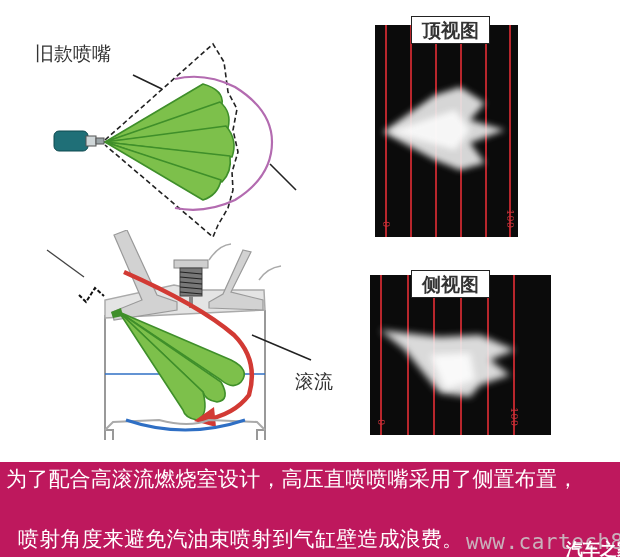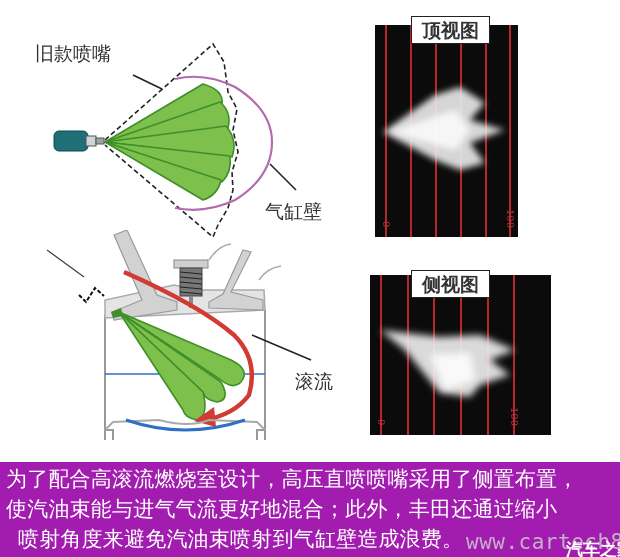--- a/index.html
+++ b/index.html
@@ -3,21 +3,21 @@
 <meta charset="utf-8">
 <style>
   html,body{margin:0;padding:0;background:#fff;}
   body{width:620px;height:557px;position:relative;overflow:hidden;font-family:"DejaVu Sans",sans-serif;}
   .abs{position:absolute;}
   .label{position:absolute;color:#333;font-size:19px;line-height:26px;white-space:nowrap;}
   .photo{position:absolute;background:#0b0b0b;overflow:hidden;}
   .photo-title{position:absolute;background:#fff;border:1.5px solid #222;color:#333;font-size:19px;line-height:26px;padding:0 10px;white-space:nowrap;font-weight:bold;}
   .vline{position:absolute;top:0;bottom:0;width:1.5px;background:#b8262c;}
   .tick{position:absolute;color:#c8323a;font-size:10px;font-family:"DejaVu Serif",serif;transform:rotate(90deg);transform-origin:left top;white-space:nowrap;}
-  .caption{position:absolute;left:0;top:462px;width:620px;height:95px;background:#a21caf;}
+  .caption{position:absolute;left:0;top:462px;width:620px;height:95px;background:#be185d;}
   .caption-line{position:absolute;left:6px;color:#fff;font-size:21px;line-height:30px;white-space:nowrap;letter-spacing:0.2px;}
   .wm{position:absolute;white-space:nowrap;}
 </style>
 </head>
 <body>
 
 <div class="abs" style="left:0;top:0;width:360px;height:230px;margin-top:12px;">
   <svg width="360" height="230" style="position:absolute;left:0;top:0;">
 
     <path d="M105,128 L213,32 L224,50 L228,80 L237,97 L233,118 L238,140 L232,160 L233,178 L228,196 L218,213 L213,225 L105,133" fill="none" stroke="#222" stroke-width="1.6" stroke-dasharray="5,3"></path>
@@ -34,21 +34,20 @@
       <path d="M105,130 L226,114 Q238,128 232,145 L105,130 Z"></path>
       <path d="M105,130 L230,144 Q232,160 222,170 L105,130 Z"></path>
       <path d="M105,130 L221,168 Q218,183 203,188 L105,130 Z"></path>
     </g>
 
     <rect x="54" y="119" width="34" height="20" rx="5" fill="#1f6f77" stroke="#0f4a50" stroke-width="1"></rect>
     <rect x="86" y="124" width="10" height="10" fill="#cfd6d8" stroke="#555" stroke-width="1"></rect>
     <rect x="96" y="126" width="8" height="6" fill="#9aa3a6" stroke="#555" stroke-width="1"></rect>
   </svg>
   <div class="label" style="left:35px;top:28px;">旧款喷嘴</div>
-  <div class="label" style="left:265px;top:186px;">气缸壁</div>
 </div>
 
 <div class="abs" style="left:9px;top:230px;width:360px;height:230px;">
   <svg width="360" height="230" style="position:absolute;left:0;top:0;">
 
     <g fill="none" stroke="#999" stroke-width="2">
       <path d="M96,85 L96,210"></path>
       <path d="M256,80 L256,210"></path>
       <path d="M96,200 L104,200 L104,210"></path>
       <path d="M256,200 L248,200 L248,210"></path>
@@ -141,17 +140,16 @@
       <path d="M60,80 L100,78 L105,105 L75,115 Z"></path>
     </g>
   </svg>
   <div class="tick" style="left:17px;top:144px;">0</div>
   <div class="tick" style="left:150px;top:132px;">100</div>
 </div>
 <div class="photo-title" style="left:411px;top:270px;">侧视图</div>
 
 <div class="caption">
   <div class="caption-line" style="top:2px;">为了配合高滚流燃烧室设计，高压直喷喷嘴采用了侧置布置，</div>
-  <div class="caption-line" style="top:32px;">使汽油束能与进气气流更好地混合；此外，丰田还通过缩小</div>
   <div class="caption-line" style="top:62px;padding-left:12px;">喷射角度来避免汽油束喷射到气缸壁造成浪费。</div>
   <div class="wm" style="left:466px;top:68px;font-size:21px;color:#ccc;opacity:0.85;font-family:'DejaVu Sans Mono',monospace;letter-spacing:0.5px;">www.cartech8.com</div>
   <div class="wm" style="left:566px;top:76px;font-size:17px;color:#fff;font-weight:bold;">汽车之家</div>
 </div>
 
 </body></html>

